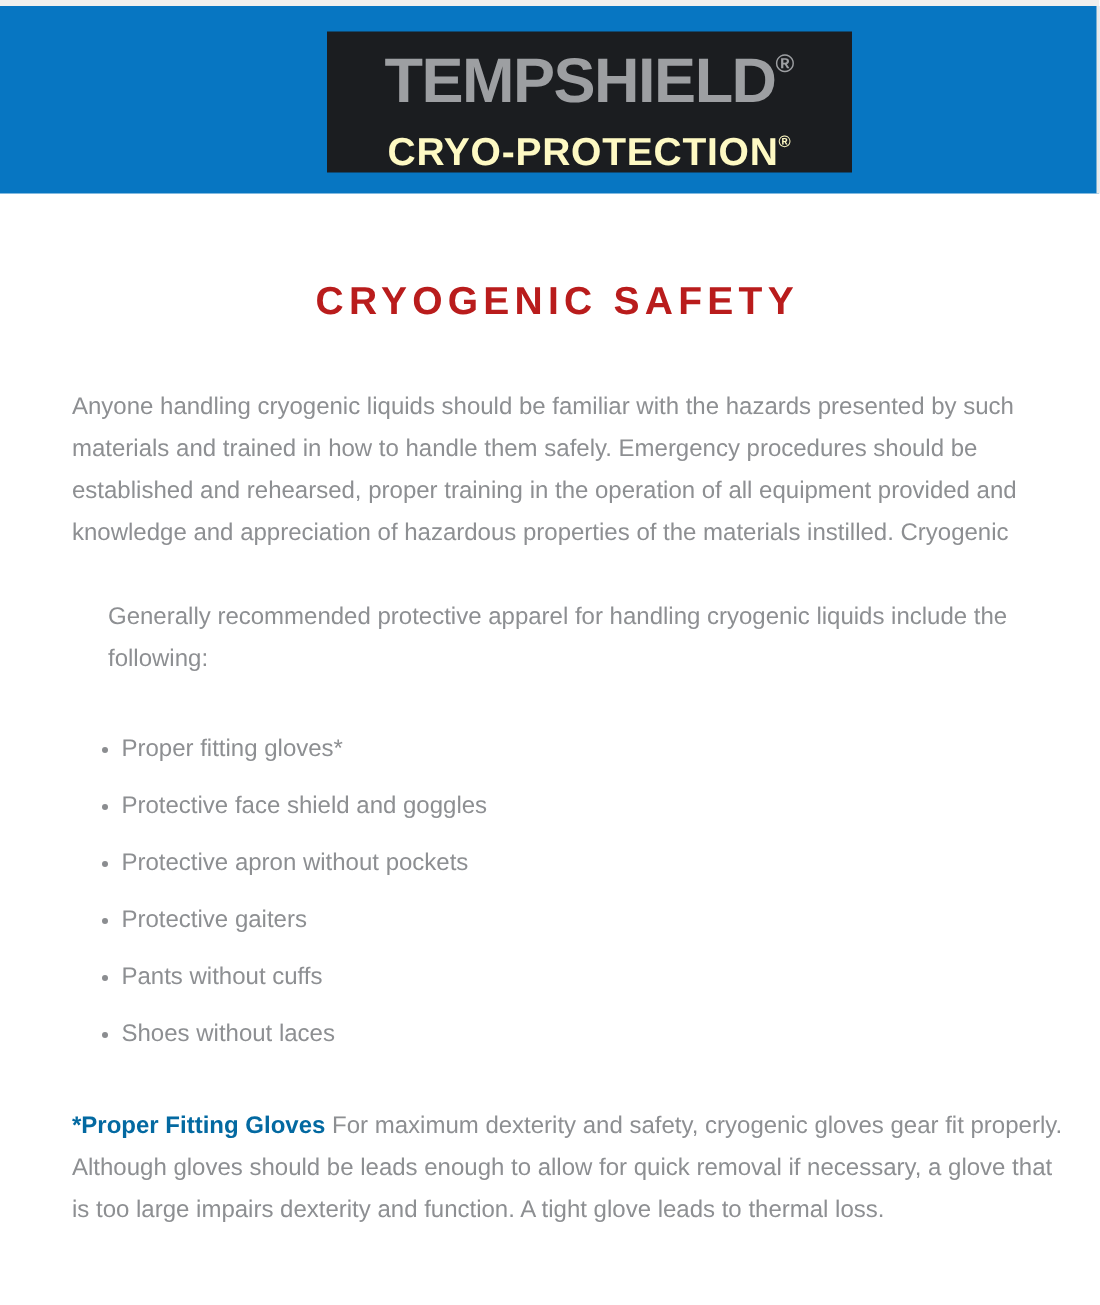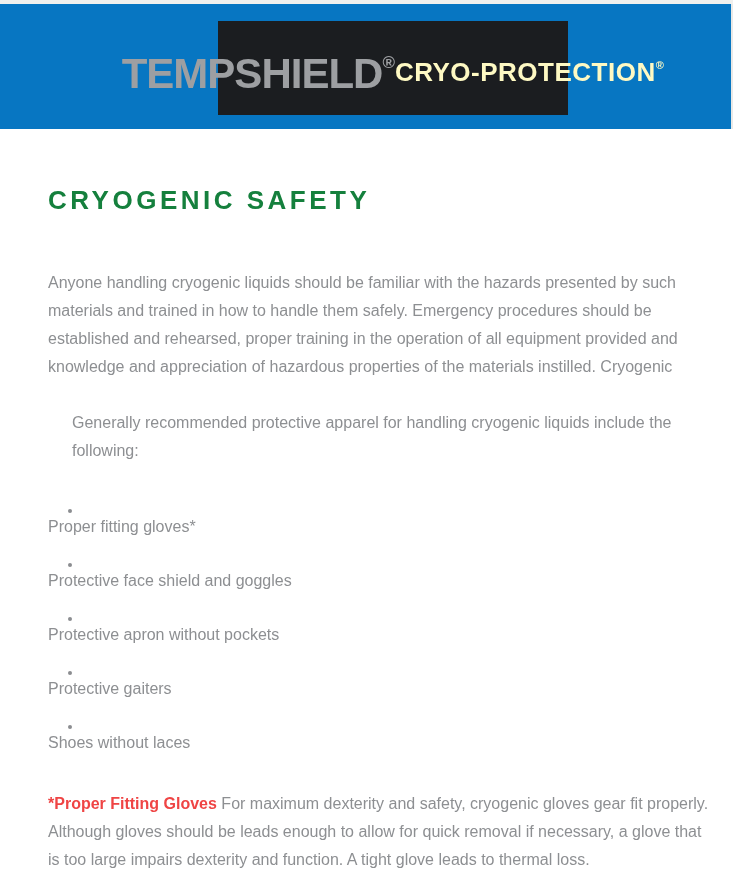--- a/index.html
+++ b/index.html
@@ -17,20 +17,21 @@
     position: relative;
     box-sizing: border-box;
     border-right: 2px solid #e9e9e7;
   }
   .logo-box {
     position: absolute;
     left: 218px; top: 17px;
     width: 350px; height: 94px;
     background: #1b1d20;
     display: flex;
+    flex-direction: column;
     align-items: center;
     justify-content: center;
   }
   .logo-brand {
     color: #9d9fa2;
     font-weight: bold;
     font-size: 42px;
     line-height: 48px;
     letter-spacing: -1px;
     white-space: nowrap;
@@ -52,49 +53,49 @@
     letter-spacing: 0.5px;
     white-space: nowrap;
   }
   .logo-tagline .reg {
     font-size: 11px;
     vertical-align: 12px;
   }
   .content { padding: 0 38px 0 48px; }
   .page-heading {
     margin-top: 57px;
-    color: #15803d;
+    text-align: center;
+    color: #b91c1c;
     font-size: 26px;
     font-weight: bold;
     letter-spacing: 3.5px;
     line-height: 28px;
   }
   .para { color: #8d8f92; font-size: 16px; }
   .para .line { line-height: 28px; white-space: nowrap; }
-  .para-1 { margin-top: 55px; }
+  .para-1 { margin-top: 44px; }
   .para-2 { margin-top: 28px; margin-left: 24px; }
   .bullet-list { margin-top: 32px; }
   .bullet-item {
     display: flex;
     align-items: flex-start;
     line-height: 28px;
     font-size: 16px;
     color: #8d8f92;
     margin-bottom: 10px;
-    flex-direction: column;
   }
   .bullet-dot {
     flex: 0 0 auto;
     width: 4px; height: 4px;
     border-radius: 50%;
     background: #8b8d90;
     margin: 12px 9px 0 20px;
   }
   .para-3 { margin-top: 33px; }
-  .bold-lead { font-weight: bold; color: #ef4444; }
+  .bold-lead { font-weight: bold; color: #0369a1; }
 </style>
 </head>
 <body>
 
 <div class="page">
 
   <div class="top-strip"></div>
 
   <div class="banner">
     <div class="logo-box">
@@ -132,20 +133,24 @@
       <div class="bullet-item">
         <span class="bullet-dot"></span>
         <span>Protective apron without pockets</span>
       </div>
       <div class="bullet-item">
         <span class="bullet-dot"></span>
         <span>Protective gaiters</span>
       </div>
       <div class="bullet-item">
         <span class="bullet-dot"></span>
+        <span>Pants without cuffs</span>
+      </div>
+      <div class="bullet-item">
+        <span class="bullet-dot"></span>
         <span>Shoes without laces</span>
       </div>
     </div>
 
     <div class="para para-3">
       <div class="line"><span class="bold-lead">*Proper Fitting Gloves</span><span> For maximum dexterity and safety, cryogenic gloves gear fit properly.</span></div>
       <div class="line">Although gloves should be leads enough to allow for quick removal if necessary, a glove that</div>
       <div class="line">is too large impairs dexterity and function. A tight glove leads to thermal loss.</div>
     </div>
 

